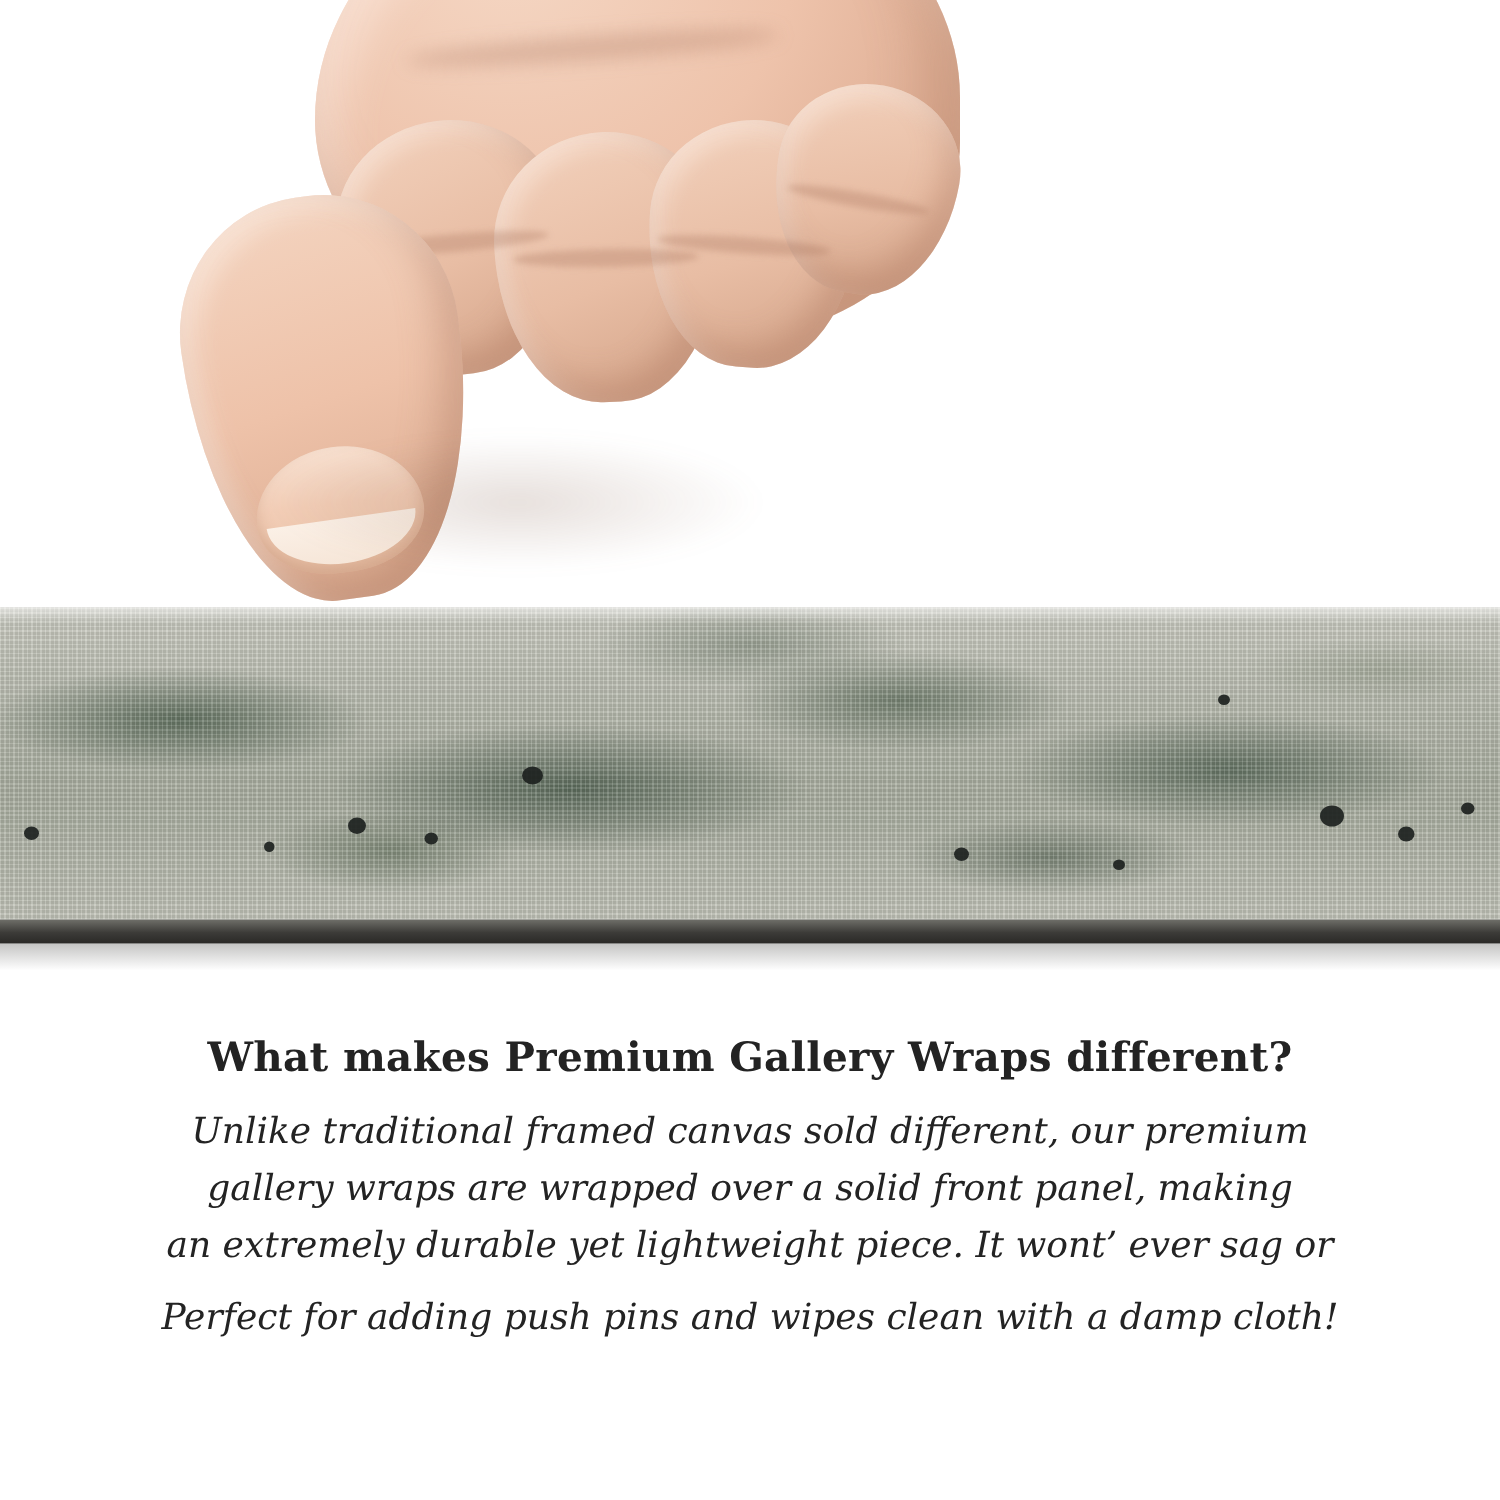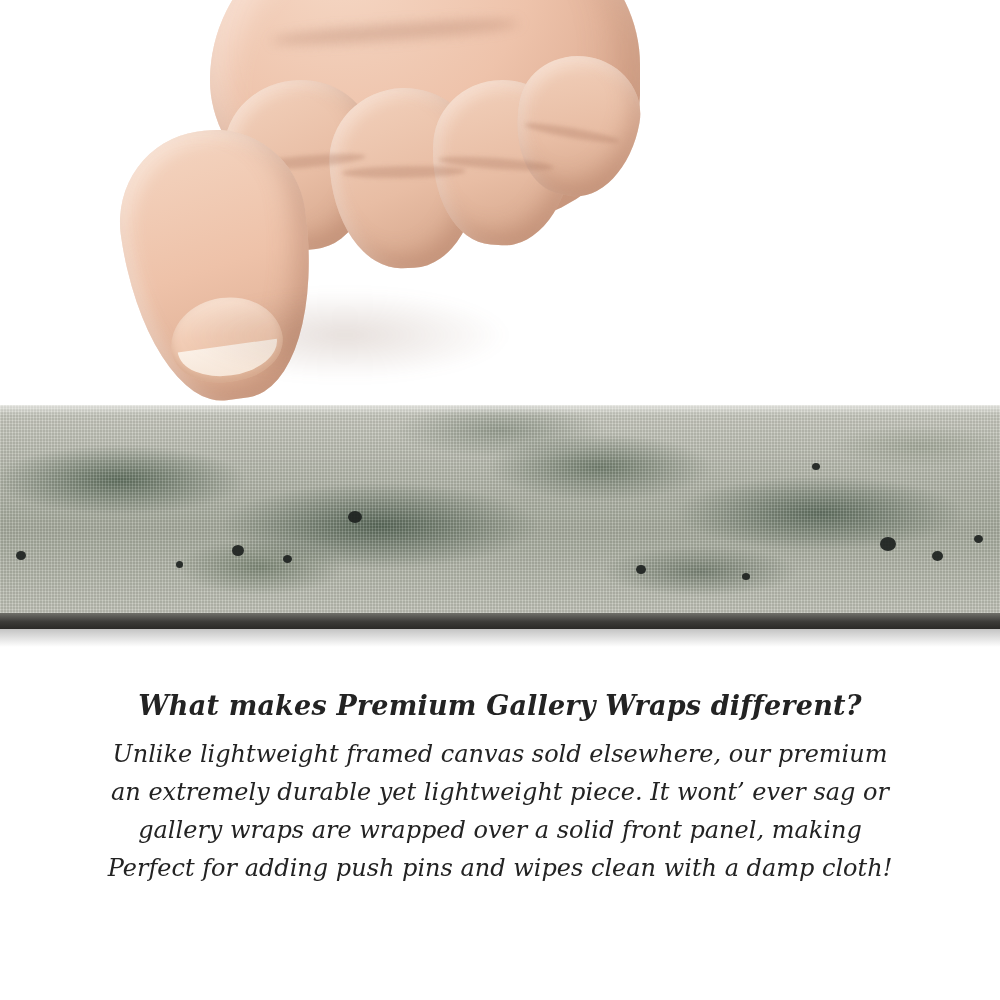--- a/index.html
+++ b/index.html
@@ -185,33 +185,32 @@
     position: absolute;
     left: 0;
     top: 690px;
     width: 1000px;
     text-align: center;
     font-family: "DejaVu Serif", serif;
     color: #232323;
   }
   .caption-title {
     font-size: 27px;
-    font-style: italic;
     font-weight: 700;
     letter-spacing: .2px;
     margin: 0 0 14px 0;
     line-height: 1.2;
   }
   .caption-line {
     font-size: 24px;
     font-style: italic;
     line-height: 1.58;
     margin: 0;
   }
-  .caption-line.last { }
+  .caption-line.last { margin-top: 10px; }
 </style>
 </head>
 <body>
 
 <div class="page">
 
   <div class="photo">
 
     <div class="hand">
       <div class="knuckle-mass"></div>
@@ -248,19 +247,19 @@
         <div class="speck" style="left:812px;top:58px;width:8px;height:7px;"></div>
       </div>
       <div class="wrap-edge"></div>
       <div class="wrap-shadow"></div>
     </div>
 
   </div>
 
   <div class="caption">
     <p class="caption-title">What makes Premium Gallery Wraps different?</p>
-    <p class="caption-line">Unlike lightweight framed canvas sold elsewhere, our premium</p>
+    <p class="caption-line">Unlike traditional framed canvas sold different, our premium</p>
+    <p class="caption-line">gallery wraps are wrapped over a solid front panel, making</p>
     <p class="caption-line">an extremely durable yet lightweight piece. It wont’ ever sag or</p>
-    <p class="caption-line">gallery wraps are wrapped over a solid front panel, making</p>
     <p class="caption-line last">Perfect for adding push pins and wipes clean with a damp cloth!</p>
   </div>
 
 </div>
 
 </body></html>

